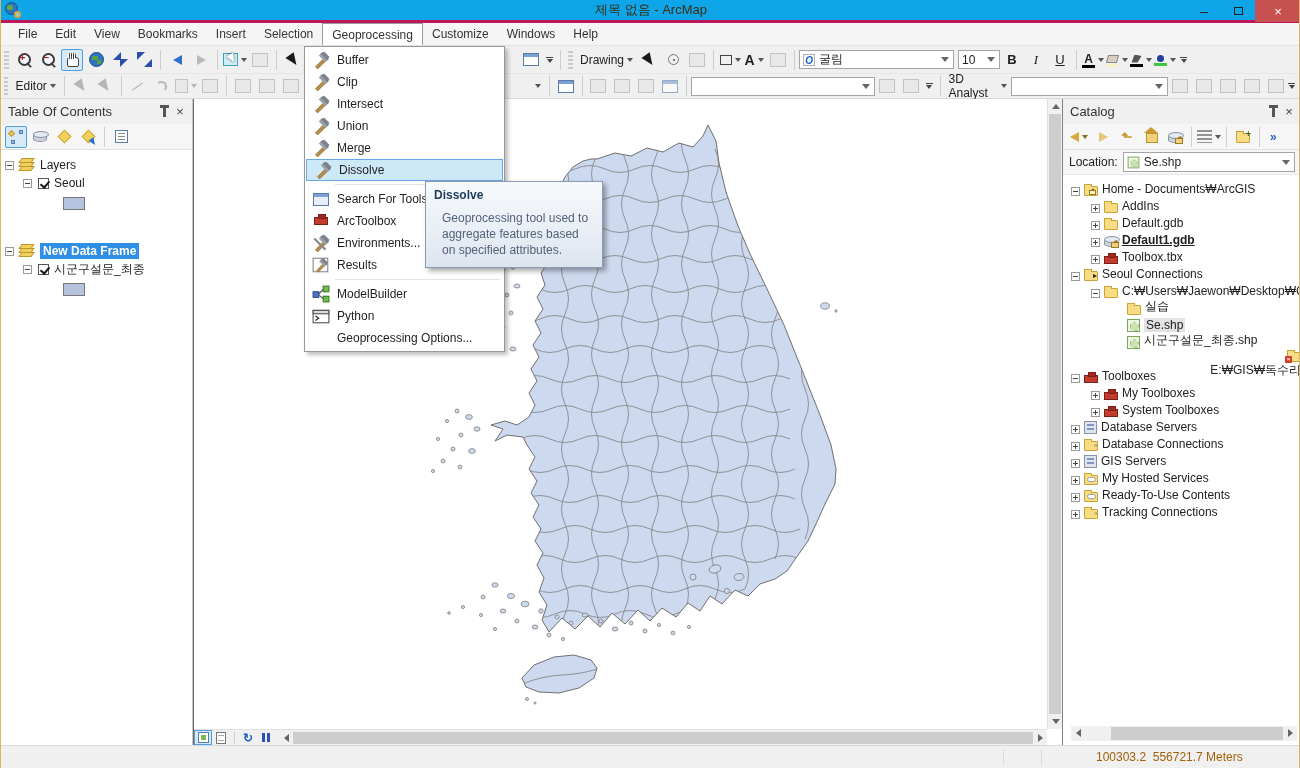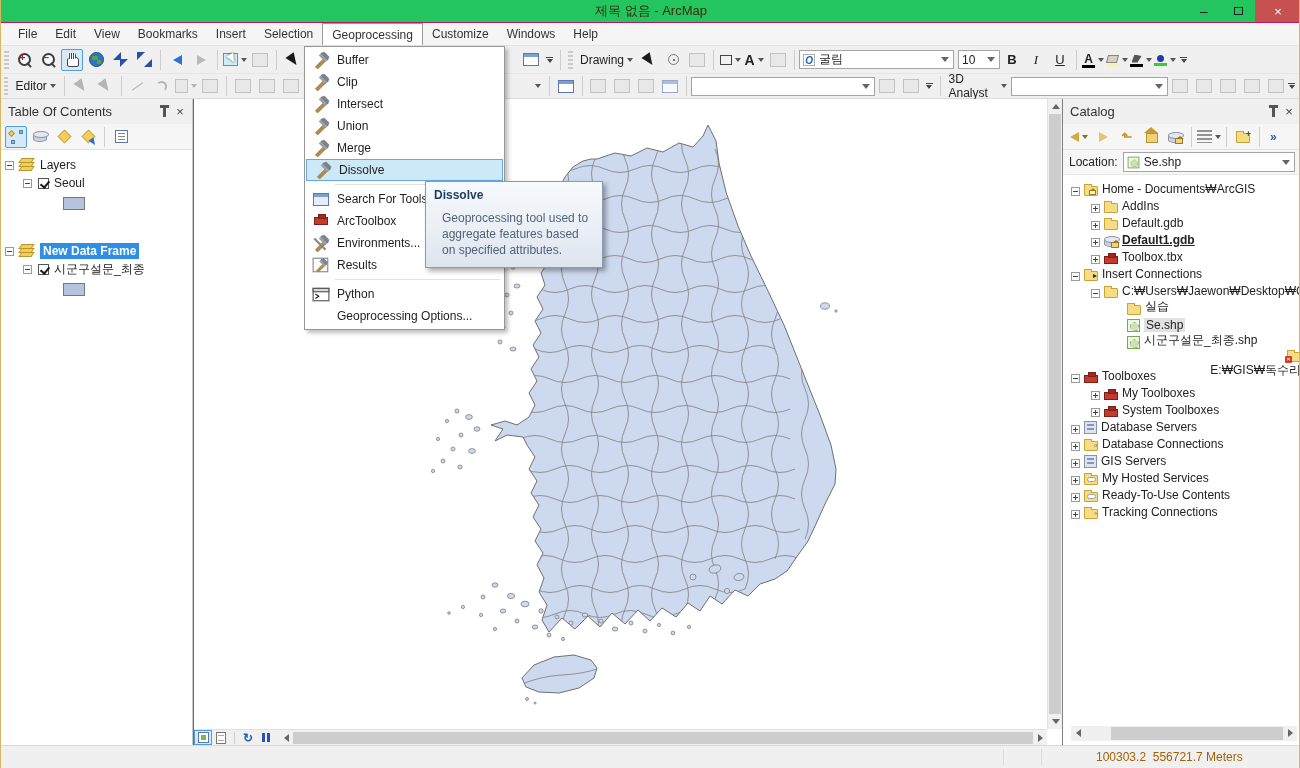--- a/index.html
+++ b/index.html
@@ -3,21 +3,21 @@
 <meta charset="utf-8">
 <style>
   * { margin:0; padding:0; box-sizing:border-box; }
   html,body { width:1300px; height:768px; overflow:hidden; }
   body { font-family:"Liberation Sans", sans-serif; font-size:12px; color:#222;
          background:#f0f0f0; position:relative; border-left:1px solid #d9b660;
          border-right:1px solid #d9b660; }
 
   
   #titlebar { position:absolute; left:0; top:0; width:1300px; height:23px;
-    background:#22c55e; border-bottom:1px solid #be185d; display:flex; align-items:center;justify-content:flex-end; }
+    background:#0ea5e9; border-bottom:3px solid #be185d; display:flex; align-items:center; }
   #app-icon { width:18px; height:18px; margin-left:3px; position:relative; }
   #app-icon .globe { position:absolute; left:1px; top:1px; width:13px; height:13px;
     border-radius:50%; background:#2f74c0; border:1px solid #1b4d86; }
   #app-icon .land { position:absolute; left:3px; top:4px; width:6px; height:5px;
     background:#5fae3e; border-radius:2px; }
   #app-icon .lens { position:absolute; right:1px; bottom:1px; width:7px; height:7px;
     border:2px solid #d9a93a; border-radius:50%; background:rgba(255,255,255,.5); }
   #window-title { position:absolute; left:0; right:0; text-align:center; font-size:13px; color:#3a2d10; }
   .winbtns { position:absolute; right:0; top:0; height:22px; display:flex; }
   .winbtn { width:34px; height:22px; display:flex; align-items:center; justify-content:center;
@@ -816,21 +816,21 @@
         <span class="itoolbox"></span>
         <span class="clabel">Toolbox.tbx</span>
       </div>
       <div class="crow ind0">
         <span class="expspace">
             <span class="exp"></span>
           </span>
         <span class="ifolder">
             <span class="ovl">▸</span>
           </span>
-        <span class="clabel">Insert Connections</span>
+        <span class="clabel">Seoul Connections</span>
       </div>
       <div class="crow ind1">
         <span class="expspace">
             <span class="exp"></span>
           </span>
         <span class="ifolder"></span>
         <span class="clabel">C:₩Users₩Jaewon₩Desktop₩GI</span>
       </div>
       <div class="crow ind2b">
         <span class="ifolder"></span>
@@ -1024,20 +1024,33 @@
         <span class="i-hammerwrap">
           <svg width="18" height="18" viewBox="0 0 16 16">
             <rect x="1" y="2" width="13" height="12" fill="#fff" stroke="#888"></rect>
             <use href="#sym-hammer" transform="scale(.8) translate(2 2)"></use>
           </svg>
         </span>
       </span>
     <span class="mlabel">Results</span>
   </div>
   <div class="gp-sep"></div>
+  <div class="gp-item">
+    <span class="micon">
+        <span class="i-hammerwrap">
+          <svg width="18" height="18" viewBox="0 0 16 16">
+            <rect x="1" y="6" width="5" height="5" fill="#4a78c8" stroke="#2c4f8e"></rect>
+            <rect x="10" y="1" width="5" height="5" fill="#6cbf4a" stroke="#3f7a28"></rect>
+            <rect x="10" y="10" width="5" height="5" fill="#6cbf4a" stroke="#3f7a28"></rect>
+            <path d="M6 8 L10 4 M6 9 L10 12" stroke="#555"></path>
+          </svg>
+        </span>
+      </span>
+    <span class="mlabel">ModelBuilder</span>
+  </div>
   <div class="gp-item">
     <span class="micon">
         <span class="i-hammerwrap">
           <svg width="18" height="18" viewBox="0 0 16 16">
             <rect x="1" y="3" width="14" height="11" fill="#fff" stroke="#555"></rect>
             <rect x="1" y="3" width="14" height="3" fill="#d8d8d8" stroke="#555"></rect>
             <path d="M3 8 L6 10 L3 12" stroke="#222" fill="none"></path>
           </svg>
         </span>
       </span>

